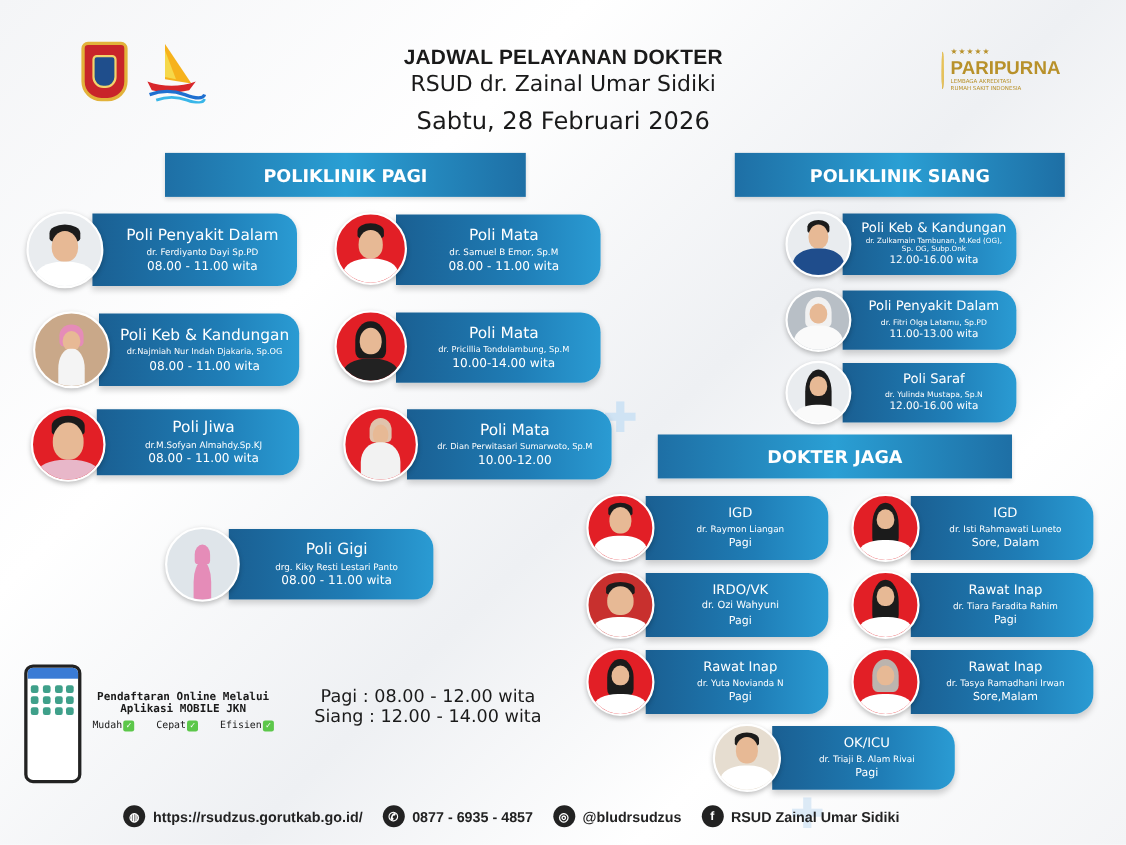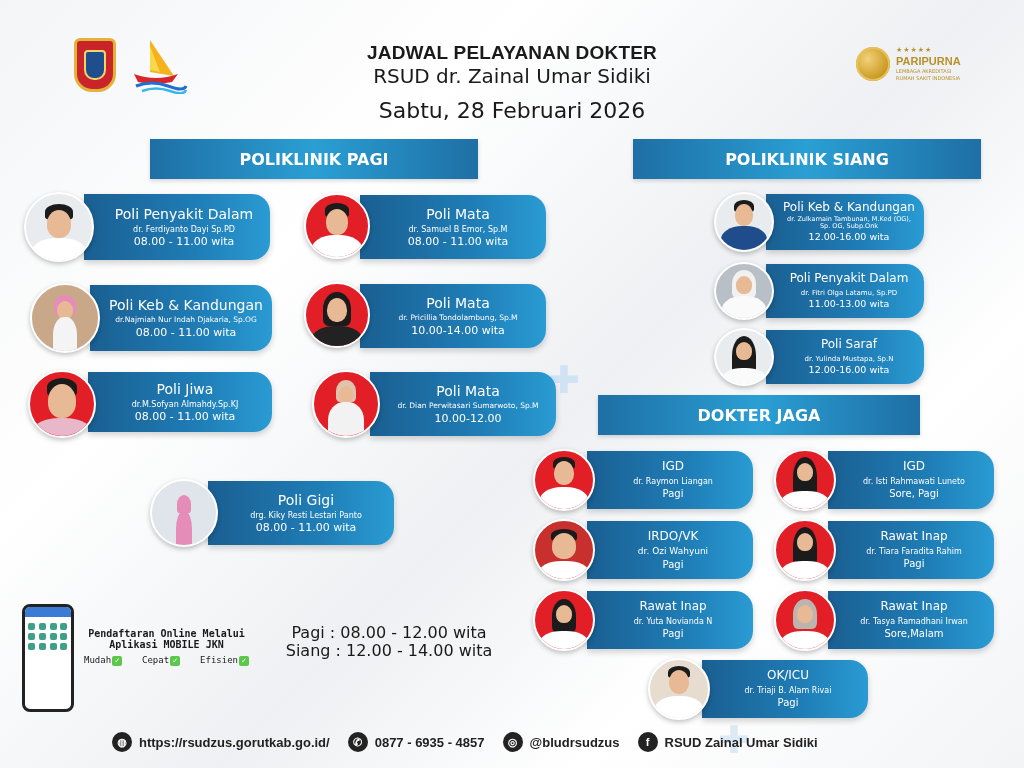--- a/index.html
+++ b/index.html
@@ -21,21 +21,21 @@
   }
   .logo-shield .inner { width: 22px; height: 30px; background: #1f4e8c; border-radius: 4px 4px 10px 10px; border: 2px solid #f2d46b; }
   .logo-boat { left: 128px; top: 36px; width: 60px; height: 58px; }
   .title-1 { left: 0; width: 1024px; top: 42px; text-align: center; font-weight: bold; font-size: 19px; letter-spacing: 0.2px; font-family: "Liberation Sans", sans-serif; }
   .title-2 { left: 0; width: 1024px; top: 64px; text-align: center; font-size: 20px; font-family: "DejaVu Sans", sans-serif; }
   .title-date { left: 0; width: 1024px; top: 98px; text-align: center; font-size: 22px; font-family: "DejaVu Sans", sans-serif; }
   .badge { left: 856px; top: 44px; width: 108px; height: 40px; display: flex; align-items: center; gap: 6px; }
   .badge .coin { width: 34px; height: 34px; border-radius: 50%; background: radial-gradient(circle at 35% 35%, #f3d27a, #c8961e 70%, #a77a12); box-shadow: 0 0 0 2px #e6c25a inset; }
   .badge .txt { display: flex; flex-direction: column; color: #b8912a; line-height: 1; }
   .badge .stars { font-size: 7px; letter-spacing: 1px; }
-  .badge .main { font-size: 11px; font-weight: bold; margin-top: 2px; font-family: "Liberation Sans", sans-serif; }
+  .badge .main { font-size: 17px; font-weight: bold; margin-top: 2px; font-family: "Liberation Sans", sans-serif; }
   .badge .sub { font-size: 5px; margin-top: 2px; }
 
   
   .section-hdr {
     height: 40px; display: flex; align-items: center; justify-content: center;
     color: #fff; font-weight: bold; font-size: 16px; font-family: "DejaVu Sans", sans-serif;
     background: linear-gradient(90deg, #1e6fa5 0%, #2a9fd4 50%, #1e6fa5 100%);
     box-shadow: 0 2px 4px rgba(0,0,0,0.15);
   }
 
@@ -106,21 +106,21 @@
   <div class="coin"></div>
   <div class="txt">
     <span class="stars">★★★★★</span>
     <span class="main">PARIPURNA</span>
     <span class="sub">LEMBAGA AKREDITASI</span>
     <span class="sub">RUMAH SAKIT INDONESIA</span>
   </div>
 </div>
 
 <div class="abs section-hdr" style="left:150px; top:139px; width:328px;">POLIKLINIK PAGI</div>
-<div class="abs section-hdr" style="left:633px; top:139px; width:348px;">POLIKLINIK SIANG</div>
+<div class="abs section-hdr" style="left:668px; top:139px; width:300px;">POLIKLINIK SIANG</div>
 <div class="abs section-hdr" style="left:598px; top:395px; width:322px;">DOKTER JAGA</div>
 
 <div class="card" style="left:24px; top:194px; width:246px; height:66px;">
   <div class="photo bg-white" style="left:0; top:-2px; width:70px; height:70px;">
     <div class="hair" style="top:10px; width:28px; height:16px;"></div>
     <div class="head" style="top:16px; width:24px; height:28px;"></div>
     <div class="body" style="top:44px; width:54px; height:30px;"></div>
   </div>
   <div class="pill" style="left:60px; width:186px; padding-left:14px;">
     <span class="dept">Poli Penyakit Dalam</span>
@@ -287,21 +287,21 @@
 
 <div class="card" style="left:774px; top:451px; width:220px; height:58px;">
   <div class="photo bg-red" style="left:0; top:-2px; width:62px; height:62px;">
     <div class="hair" style="top:6px; width:24px; height:40px;"></div>
     <div class="head" style="top:12px; width:16px; height:18px;"></div>
     <div class="body" style="top:40px; width:48px; height:24px;"></div>
   </div>
   <div class="pill" style="left:54px; width:166px; padding-left:6px;">
     <span class="dept" style="font-size:12px;">IGD</span>
     <span class="doc">dr. Isti Rahmawati Luneto</span>
-    <span class="time" style="font-size:10px;">Sore, Pagi</span>
+    <span class="time" style="font-size:10px;">Sore, Dalam</span>
   </div>
 </div>
 
 <div class="card" style="left:774px; top:521px; width:220px; height:58px;">
   <div class="photo bg-red" style="left:0; top:-2px; width:62px; height:62px;">
     <div class="hair" style="top:6px; width:24px; height:40px;"></div>
     <div class="head" style="top:12px; width:16px; height:18px;"></div>
     <div class="body" style="top:40px; width:48px; height:24px;"></div>
   </div>
   <div class="pill" style="left:54px; width:166px; padding-left:6px;">

